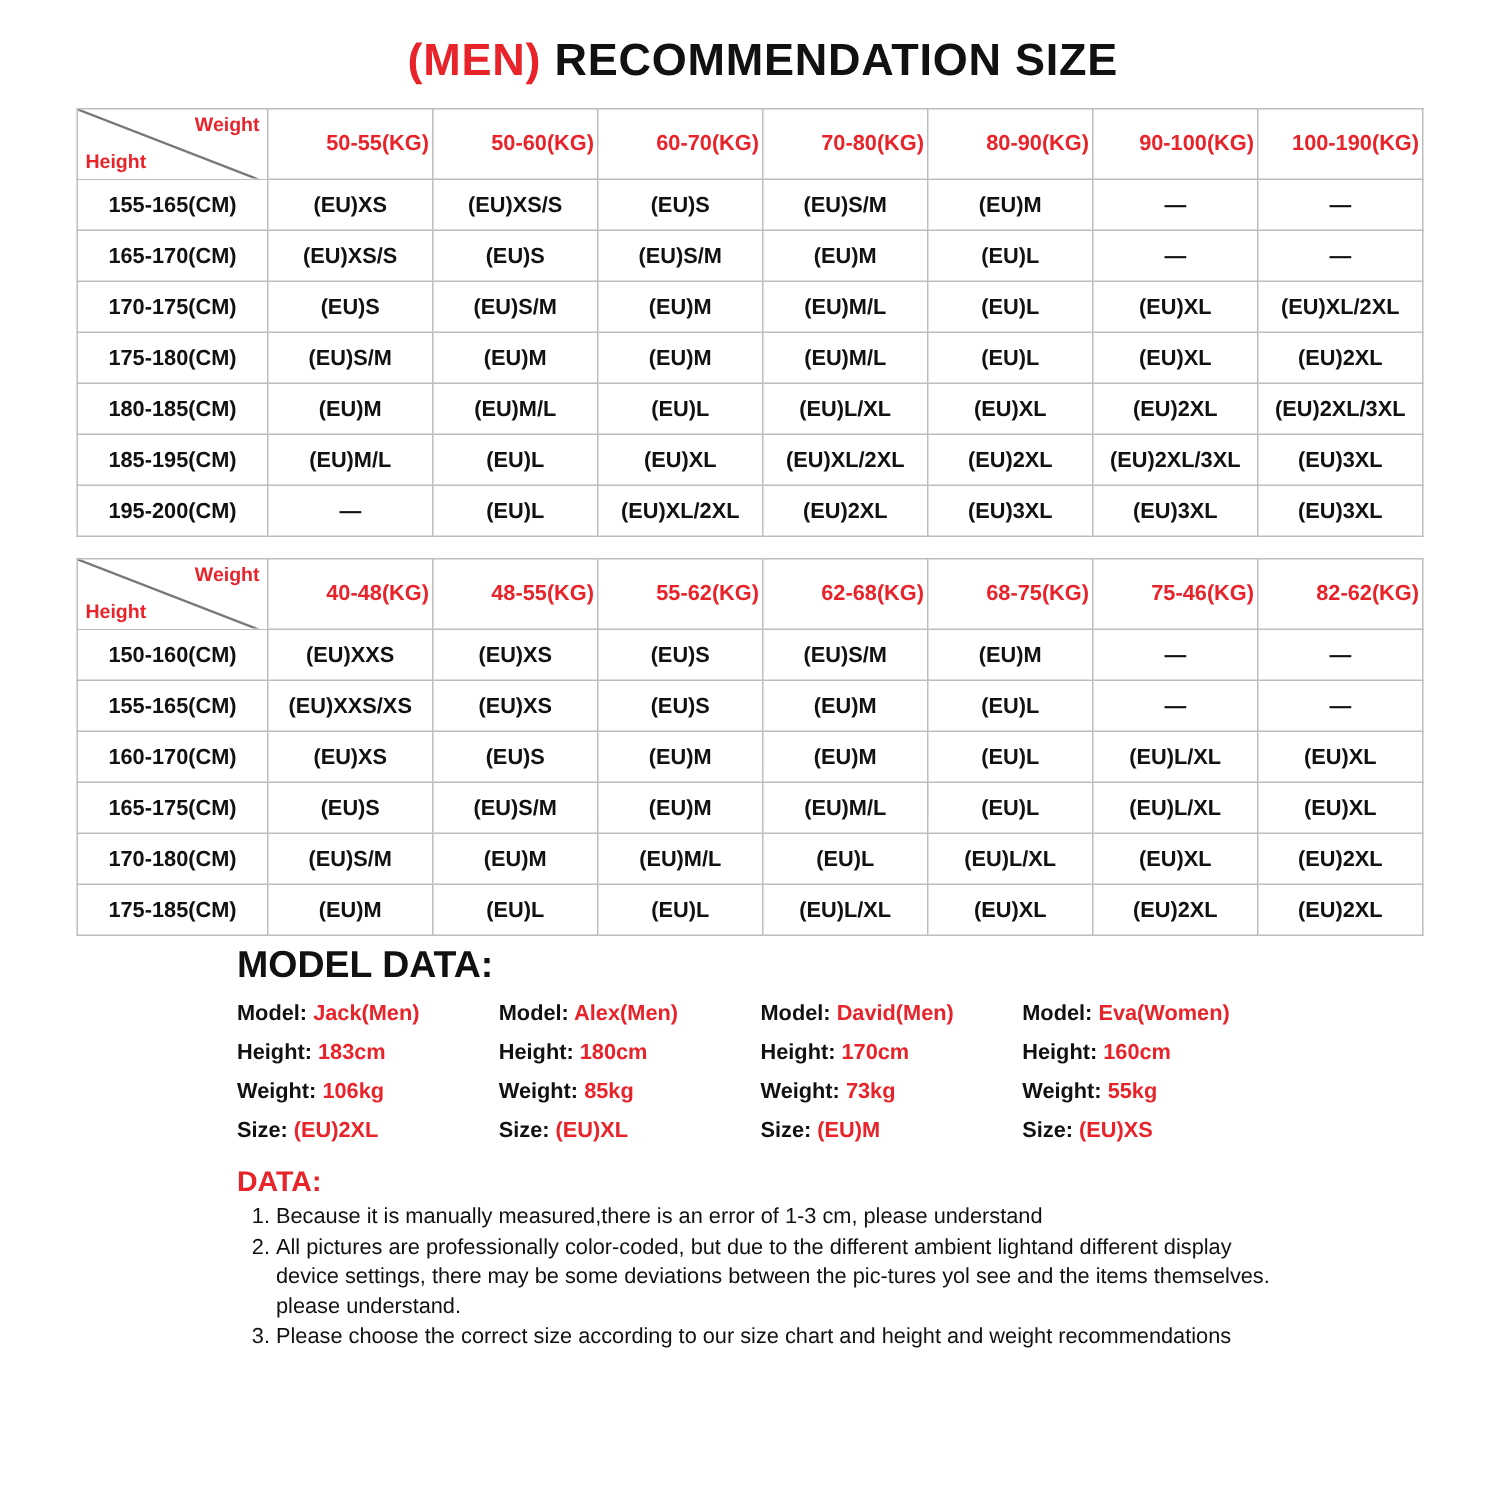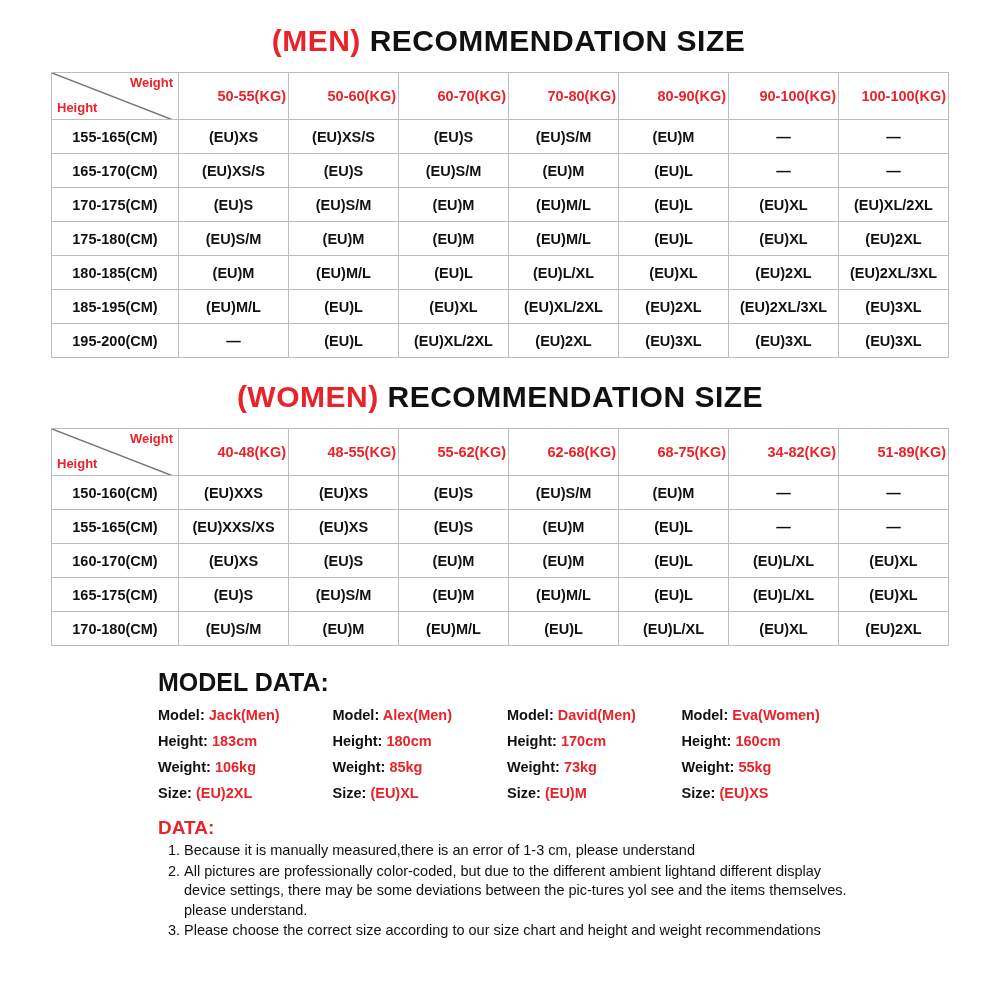--- a/index.html
+++ b/index.html
@@ -112,21 +112,21 @@
     font-weight: 700;
   }
   .dash {
     color: #e8232a;
     font-weight: 700;
     font-size: 17px;
   }
 
   .model-section {
     width: 700px;
-    margin: 22px auto 0 auto;
+    margin: 5px auto 0 auto;
   }
   .model-title {
     font-size: 25px;
     font-weight: 700;
     color: #111111;
     margin-left: 8px;
   }
   .models {
     display: flex;
     margin-top: 10px;
@@ -185,21 +185,21 @@
             <span class="w">Weight</span>
             <span class="h">Height</span>
           </div>
         </th>
         <th class="colhead">50-55(KG)</th>
         <th class="colhead">50-60(KG)</th>
         <th class="colhead">60-70(KG)</th>
         <th class="colhead">70-80(KG)</th>
         <th class="colhead">80-90(KG)</th>
         <th class="colhead">90-100(KG)</th>
-        <th class="colhead">100-100(KG)</th>
+        <th class="colhead">100-190(KG)</th>
       </tr>
     </thead>
     <tbody>
       <tr>
         <td class="rowhead">155-165(CM)</td>
         <td>(EU)XS</td>
         <td>(EU)XS/S</td>
         <td>(EU)S</td>
         <td>(EU)S/M</td>
         <td>(EU)M</td>
@@ -262,43 +262,40 @@
         <td>(EU)L</td>
         <td>(EU)XL/2XL</td>
         <td>(EU)2XL</td>
         <td>(EU)3XL</td>
         <td>(EU)3XL</td>
         <td>(EU)3XL</td>
       </tr>
     </tbody>
   </table>
 
-  <div class="title" id="women-title">
-    <span class="tag">(WOMEN)</span><span> RECOMMENDATION SIZE</span>
-  </div>
 
   <table class="size-table">
     <thead>
       <tr>
         <th class="corner">
           <div class="corner-inner">
             <svg class="diag" viewBox="0 0 150 62">
               <line x1="6" y1="6" x2="140" y2="58" stroke="#777" stroke-width="1.5"></line>
             </svg>
             <span class="w">Weight</span>
             <span class="h">Height</span>
           </div>
         </th>
         <th class="colhead">40-48(KG)</th>
         <th class="colhead">48-55(KG)</th>
         <th class="colhead">55-62(KG)</th>
         <th class="colhead">62-68(KG)</th>
         <th class="colhead">68-75(KG)</th>
-        <th class="colhead">34-82(KG)</th>
-        <th class="colhead">51-89(KG)</th>
+        <th class="colhead">75-46(KG)</th>
+        <th class="colhead">82-62(KG)</th>
       </tr>
     </thead>
     <tbody>
       <tr>
         <td class="rowhead">150-160(CM)</td>
         <td>(EU)XXS</td>
         <td>(EU)XS</td>
         <td>(EU)S</td>
         <td>(EU)S/M</td>
         <td>(EU)M</td>
@@ -336,20 +333,30 @@
         <td>(EU)XL</td>
       </tr>
       <tr>
         <td class="rowhead">170-180(CM)</td>
         <td>(EU)S/M</td>
         <td>(EU)M</td>
         <td>(EU)M/L</td>
         <td>(EU)L</td>
         <td>(EU)L/XL</td>
         <td>(EU)XL</td>
+        <td>(EU)2XL</td>
+      </tr>
+      <tr>
+        <td class="rowhead">175-185(CM)</td>
+        <td>(EU)M</td>
+        <td>(EU)L</td>
+        <td>(EU)L</td>
+        <td>(EU)L/XL</td>
+        <td>(EU)XL</td>
+        <td>(EU)2XL</td>
         <td>(EU)2XL</td>
       </tr>
     </tbody>
   </table>
 
   <div class="model-section">
     <div class="model-title">MODEL DATA:</div>
 
     <div class="models">
       <div class="model-col">

